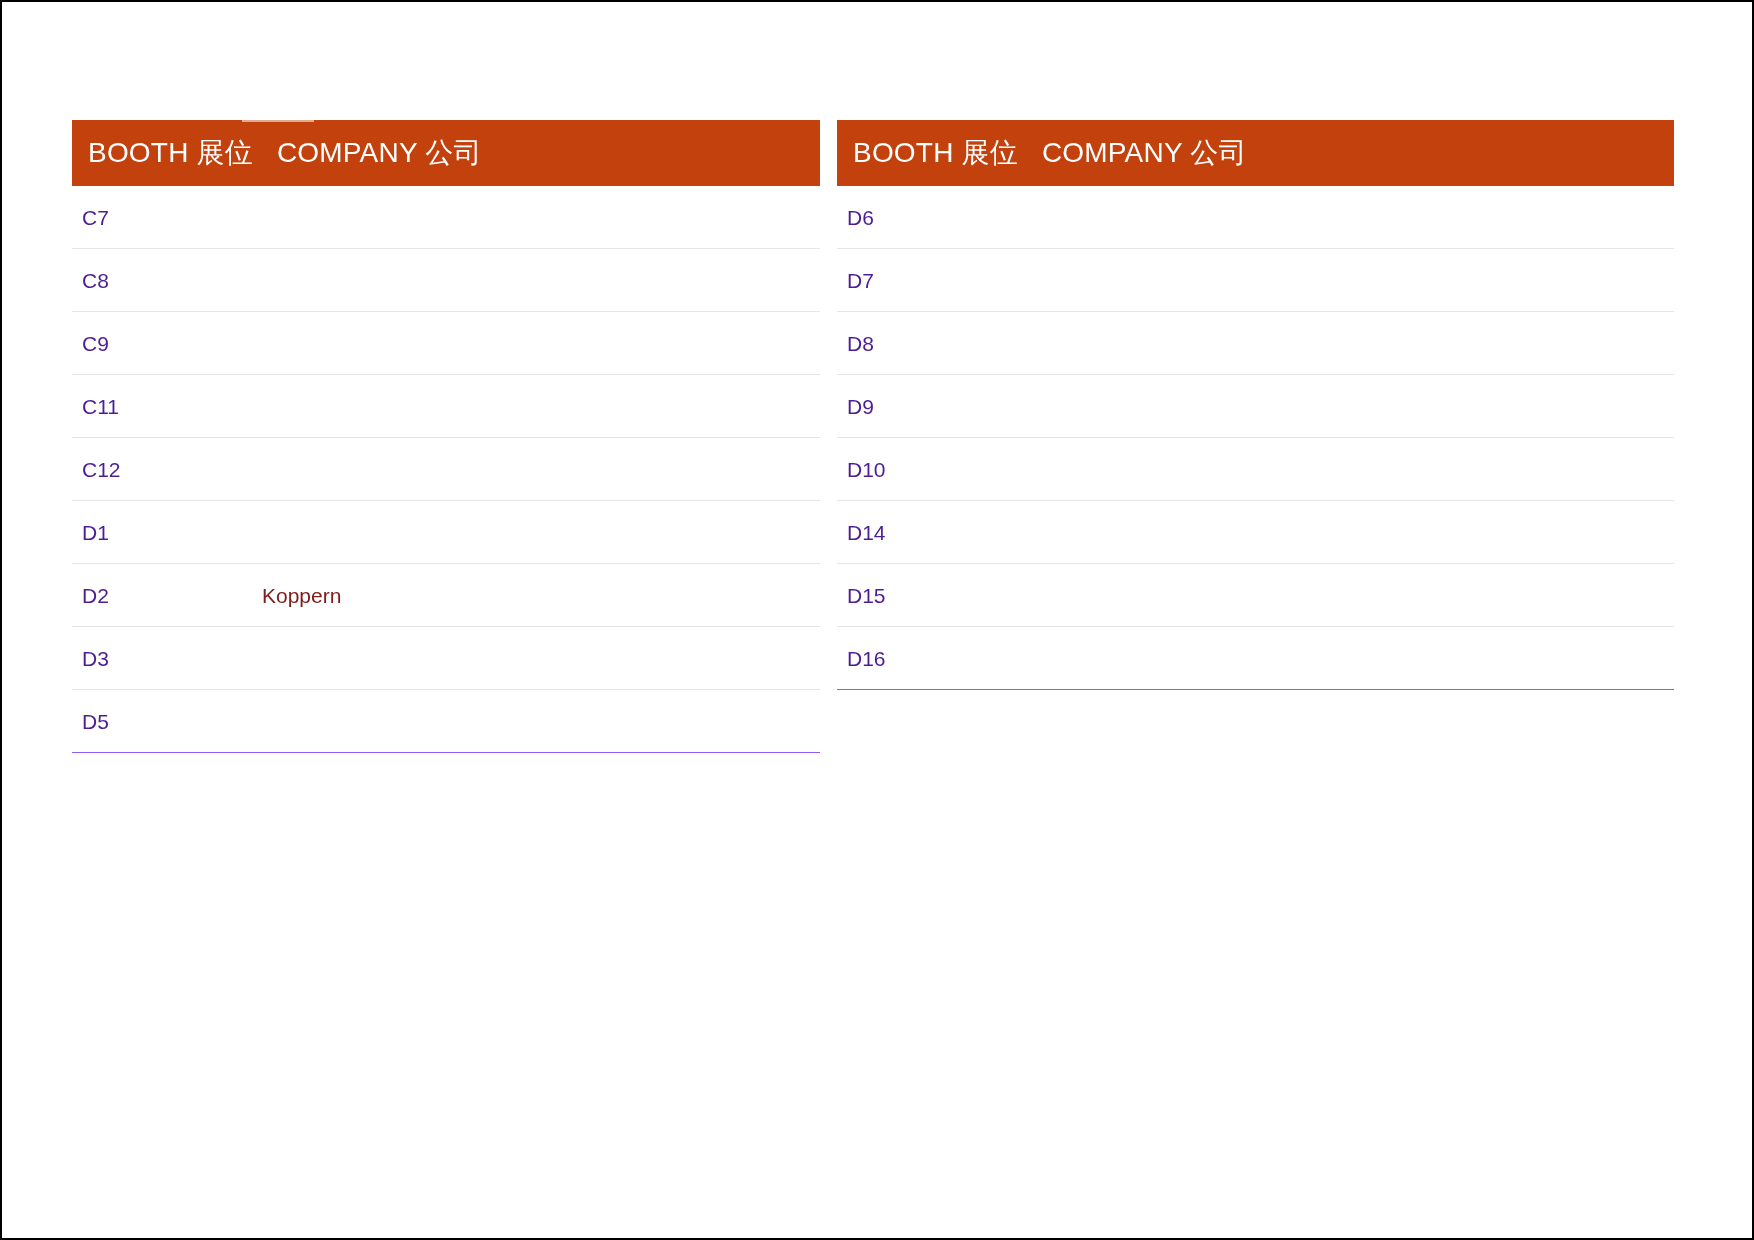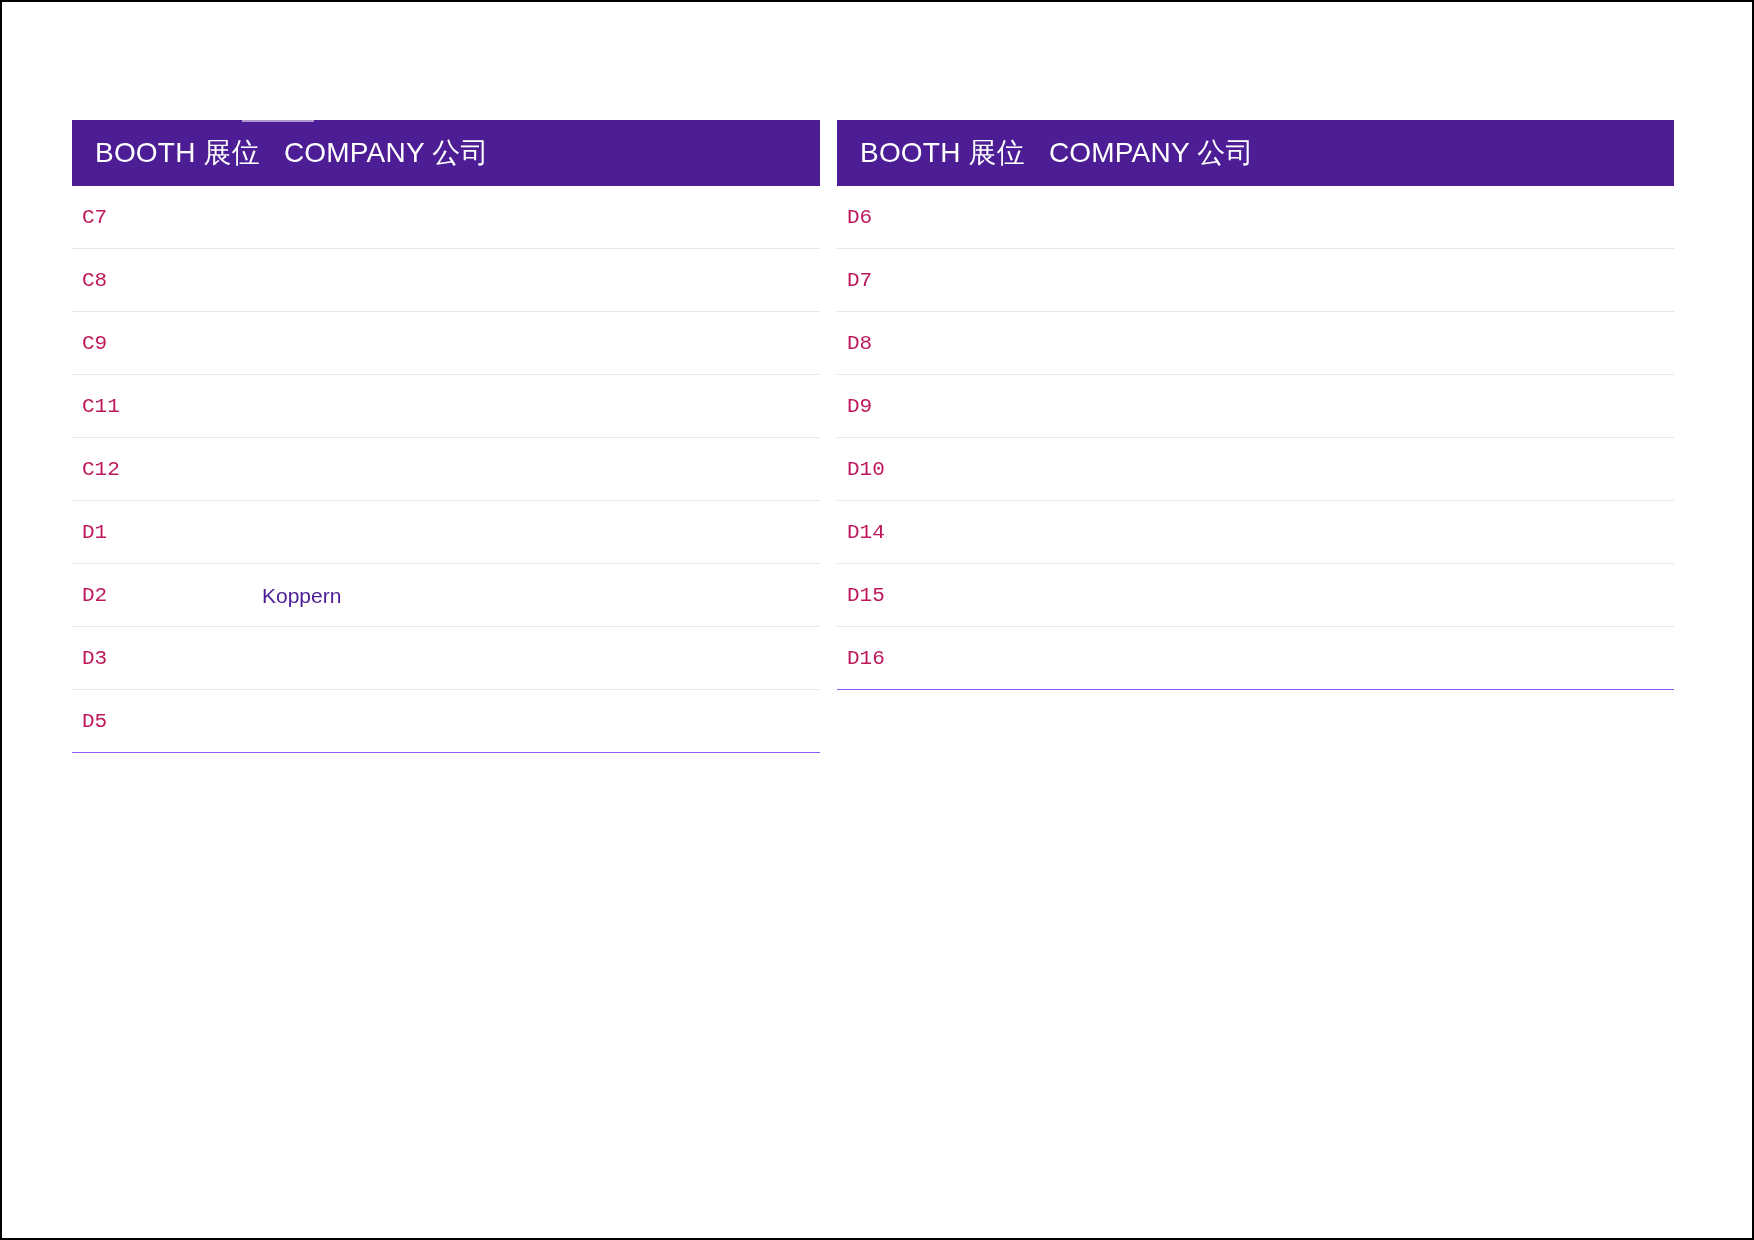--- a/index.html
+++ b/index.html
@@ -37,24 +37,24 @@
     position: absolute;
     top: 118px;
   }
   .booth-table.left  { left: 70px;  width: 748px; }
   .booth-table.right { left: 835px; width: 837px; }
 
   
   .table-header {
     position: relative;
     height: 66px;
-    background: #4c1d95;
+    background: #c2410c;
     display: flex;
     align-items: center;
-    padding: 0 0 0 23px;
+    padding: 0 0 0 16px;
   }
   
   .table-header .notch {
     position: absolute;
     left: 170px;
     top: -1px;
     width: 72px;
     height: 3px;
     background: #ffffff;
     opacity: 0.55;
@@ -78,28 +78,27 @@
     height: 63px;
     border-bottom: 1px solid #E6E6E6;
     padding-left: 10px;
   }
   .booth-row:last-child { border-bottom: 1px solid #8b5cf6; }
 
   .cell-booth {
     width: 180px;
     flex: 0 0 180px;
     font-size: 21px;
-    color: #be185d;
+    color: #4c1d95;
     line-height: 1;
-    font-family: Liberation Mono, monospace;
   }
   .cell-company {
     flex: 1 1 auto;
     font-size: 21px;
-    color: #4c1d95;
+    color: #7f1d1d;
     line-height: 1;
   }
 </style>
 </head>
 <body>
 
 <div class="page">
   <div class="tables">
 
     <div class="booth-table left">

